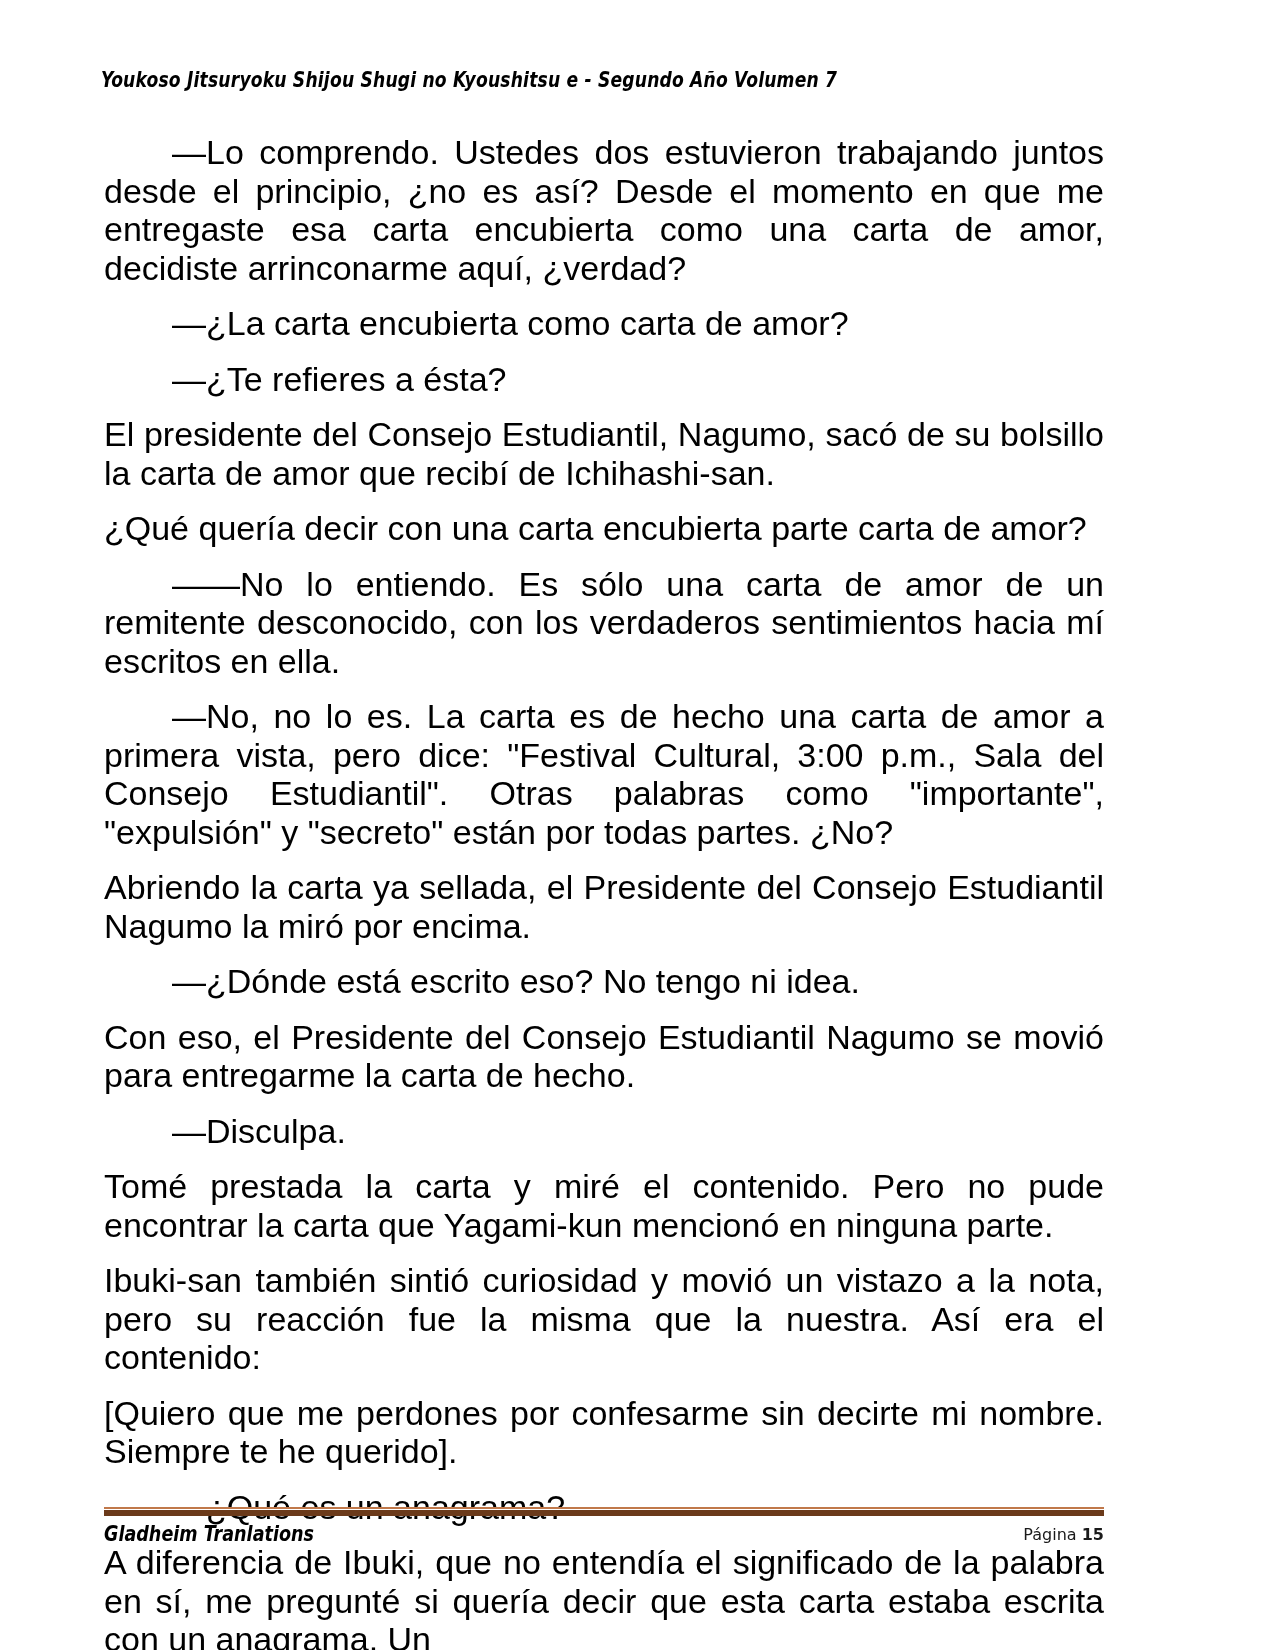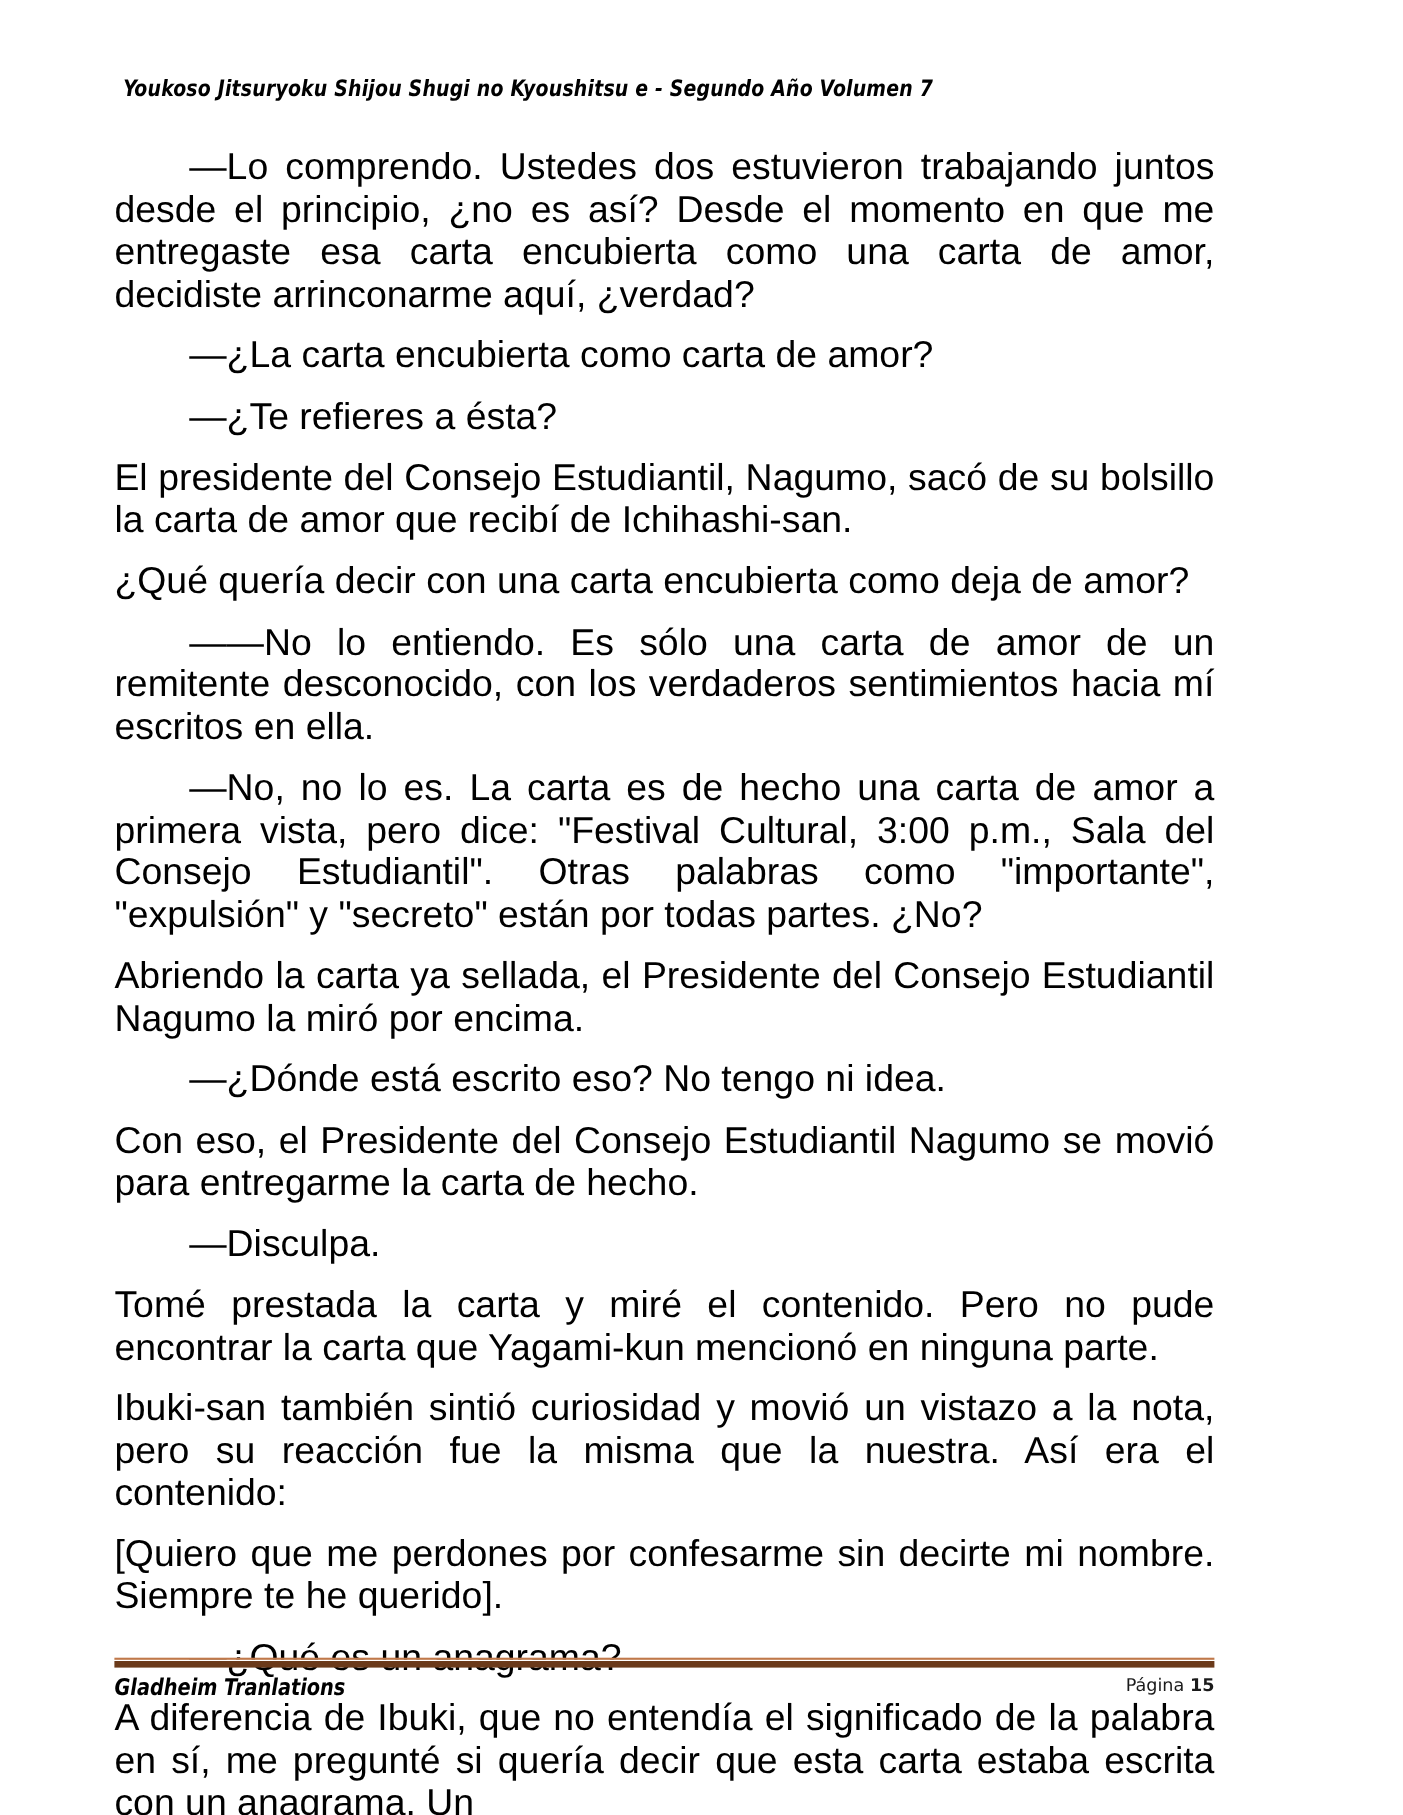--- a/index.html
+++ b/index.html
@@ -13,21 +13,21 @@
     height: 1650px;
     background: #ffffff;
     box-sizing: border-box;
     overflow: hidden;
     font-family: "Liberation Sans", sans-serif;
   }
 
   
   .header {
     position: absolute;
-    left: 112px;
+    left: 101px;
     top: 68px;
     width: 1050px;
   }
   .header-title {
     font-family: "DejaVu Sans Condensed", "Liberation Sans Narrow", "Liberation Sans", sans-serif;
     font-weight: bold;
     font-style: italic;
     font-size: 20.5px;
     letter-spacing: 0.2px;
     color: #000000;
@@ -76,21 +76,21 @@
   .footer-rule .rule-thick {
     height: 6px;
     background: #6b3a1a;
   }
   .footer {
     position: absolute;
     left: 104px;
     top: 1522px;
     width: 1000px;
     display: flex;
-    align-items: flex-start;
+    align-items: center;
     justify-content: space-between;
   }
   .footer-brand {
     font-family: "DejaVu Sans Condensed", "Liberation Sans Narrow", "Liberation Sans", sans-serif;
     font-weight: bold;
     font-style: italic;
     font-size: 21px;
     color: #000000;
     transform: scaleX(0.93);
     transform-origin: left center;
@@ -113,21 +113,21 @@
 
   <div class="header">
     <div class="header-title">Youkoso Jitsuryoku Shijou Shugi no Kyoushitsu e - Segundo Año Volumen 7</div>
   </div>
 
   <div class="content">
       <p class="para indent">—Lo comprendo. Ustedes dos estuvieron trabajando juntos desde el principio, ¿no es así? Desde el momento en que me entregaste esa carta encubierta como una carta de amor, decidiste arrinconarme aquí, ¿verdad?</p>
       <p class="para indent">—¿La carta encubierta como carta de amor?</p>
       <p class="para indent">—¿Te refieres a ésta?</p>
       <p class="para">El presidente del Consejo Estudiantil, Nagumo, sacó de su bolsillo la carta de amor que recibí de Ichihashi-san.</p>
-      <p class="para">¿Qué quería decir con una carta encubierta como deja de amor?</p>
+      <p class="para">¿Qué quería decir con una carta encubierta parte carta de amor?</p>
       <p class="para indent">——No lo entiendo. Es sólo una carta de amor de un remitente desconocido, con los verdaderos sentimientos hacia mí escritos en ella.</p>
       <p class="para indent">—No, no lo es. La carta es de hecho una carta de amor a primera vista, pero dice: "Festival Cultural, 3:00 p.m., Sala del Consejo Estudiantil". Otras palabras como "importante", "expulsión" y "secreto" están por todas partes. ¿No?</p>
       <p class="para">Abriendo la carta ya sellada, el Presidente del Consejo Estudiantil Nagumo la miró por encima.</p>
       <p class="para indent">—¿Dónde está escrito eso? No tengo ni idea.</p>
       <p class="para">Con eso, el Presidente del Consejo Estudiantil Nagumo se movió para entregarme la carta de hecho.</p>
       <p class="para indent">—Disculpa.</p>
       <p class="para">Tomé prestada la carta y miré el contenido. Pero no pude encontrar la carta que Yagami-kun mencionó en ninguna parte.</p>
       <p class="para">Ibuki-san también sintió curiosidad y movió un vistazo a la nota, pero su reacción fue la misma que la nuestra. Así era el contenido:</p>
       <p class="para">[Quiero que me perdones por confesarme sin decirte mi nombre. Siempre te he querido].</p>
       <p class="para indent">—¿Qué es un anagrama?</p>

